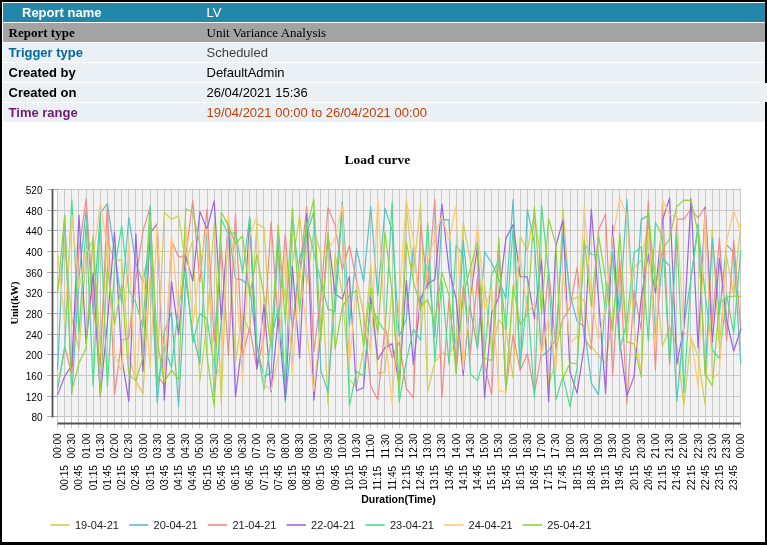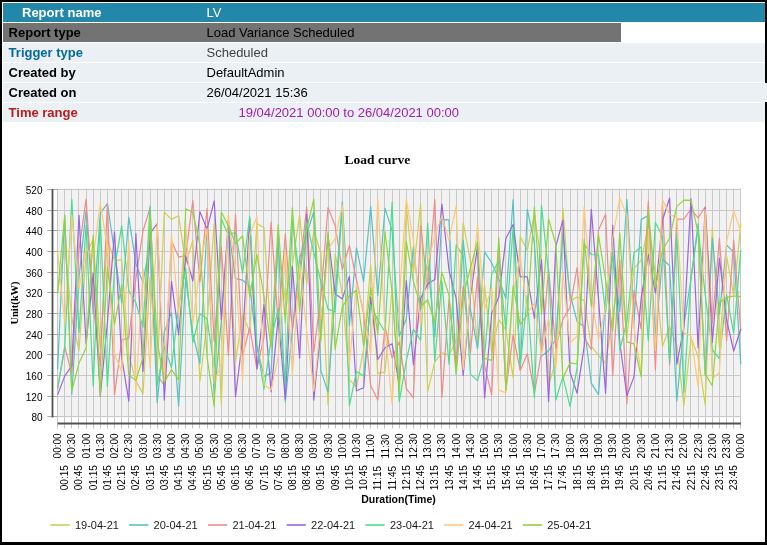--- a/index.html
+++ b/index.html
@@ -4,39 +4,39 @@
 html,body{margin:0;padding:0;}
 body{width:767px;height:545px;position:relative;background:#FFFFFF;font-family:"Liberation Sans", sans-serif;font-size:13px;overflow:hidden;}
 #frame{position:absolute;left:0;top:0;width:763px;height:540px;border:solid #000;border-width:2px 2px 3px 2px;}
 </style></head>
 <body>
 <div id="frame"></div>
 <div style="position:absolute;left:3px;top:3px;width:762px;height:19px;background:#2387A9;">
     <span style="position:absolute;left:19px;top:2px;font-weight:bold;color:#FFFFFF;">Report name</span>
     <span style="position:absolute;left:203.5px;top:2px;color:#FFFFFF;">LV</span>
   </div>
-<div style="position:absolute;left:3px;top:23px;width:618px;height:19px;background:#737373;">
+<div style="position:absolute;left:3px;top:23px;width:762px;height:19px;background:#a3a3a3;font-family:Liberation Serif, serif;">
     <span style="position:absolute;left:5.6px;top:2px;font-weight:bold;color:#000000;">Report type</span>
-    <span style="position:absolute;left:203.5px;top:2px;color:#000000;">Load Variance Scheduled</span>
+    <span style="position:absolute;left:203.5px;top:2px;color:#000000;">Unit Variance Analysis</span>
   </div>
 <div style="position:absolute;left:3px;top:43px;width:762px;height:19px;background:#EBF0F4;">
     <span style="position:absolute;left:5.6px;top:2px;font-weight:bold;color:#0369a1;">Trigger type</span>
     <span style="position:absolute;left:203.5px;top:2px;color:#404040;">Scheduled</span>
   </div>
 <div style="position:absolute;left:3px;top:63px;width:762px;height:19px;background:#EBF0F4;">
     <span style="position:absolute;left:5.6px;top:2px;font-weight:bold;color:#000000;">Created by</span>
     <span style="position:absolute;left:203.5px;top:2px;color:#000000;">DefaultAdmin</span>
   </div>
 <div style="position:absolute;left:3px;top:83px;width:762px;height:19px;background:#EBF0F4;padding-left:30px;">
     <span style="position:absolute;left:5.6px;top:2px;font-weight:bold;color:#000000;">Created on</span>
     <span style="position:absolute;left:203.5px;top:2px;color:#000000;">26/04/2021 15:36</span>
   </div>
 <div style="position:absolute;left:3px;top:103px;width:762px;height:19px;background:#EBF0F4;">
-    <span style="position:absolute;left:5.6px;top:2px;font-weight:bold;color:#b91c1c;">Time range</span>
-    <span style="position:absolute;left:203.5px;top:2px;color:#a21caf;margin-left:32px;">19/04/2021 00:00 to 26/04/2021 00:00</span>
+    <span style="position:absolute;left:5.6px;top:2px;font-weight:bold;color:#701a75;">Time range</span>
+    <span style="position:absolute;left:203.5px;top:2px;color:#c2410c;">19/04/2021 00:00 to 26/04/2021 00:00</span>
   </div>
 <svg width="767" height="545" viewBox="0 0 767 545" font-family="Liberation Sans, sans-serif" style="position:absolute;left:0;top:0">
 <text x="377.4" y="163.8" text-anchor="middle" font-family="Liberation Serif, serif" font-size="13.5" font-weight="bold" fill="#000">Load curve</text>
 <rect x="57.6" y="188.6" width="683.2" height="229.0" fill="#F2F2F2"></rect>
     <path d="M57.50 188.6V417.6 M64.50 188.6V417.6 M71.50 188.6V417.6 M78.50 188.6V417.6 M86.50 188.6V417.6 M93.50 188.6V417.6 M100.50 188.6V417.6 M107.50 188.6V417.6 M114.50 188.6V417.6 M121.50 188.6V417.6 M128.50 188.6V417.6 M135.50 188.6V417.6 M142.50 188.6V417.6 M150.50 188.6V417.6 M157.50 188.6V417.6 M164.50 188.6V417.6 M171.50 188.6V417.6 M178.50 188.6V417.6 M185.50 188.6V417.6 M192.50 188.6V417.6 M199.50 188.6V417.6 M207.50 188.6V417.6 M214.50 188.6V417.6 M221.50 188.6V417.6 M228.50 188.6V417.6 M235.50 188.6V417.6 M242.50 188.6V417.6 M249.50 188.6V417.6 M256.50 188.6V417.6 M263.50 188.6V417.6 M271.50 188.6V417.6 M278.50 188.6V417.6 M285.50 188.6V417.6 M292.50 188.6V417.6 M299.50 188.6V417.6 M306.50 188.6V417.6 M313.50 188.6V417.6 M320.50 188.6V417.6 M328.50 188.6V417.6 M335.50 188.6V417.6 M342.50 188.6V417.6 M349.50 188.6V417.6 M356.50 188.6V417.6 M363.50 188.6V417.6 M370.50 188.6V417.6 M377.50 188.6V417.6 M384.50 188.6V417.6 M392.50 188.6V417.6 M399.50 188.6V417.6 M406.50 188.6V417.6 M413.50 188.6V417.6 M420.50 188.6V417.6 M427.50 188.6V417.6 M434.50 188.6V417.6 M441.50 188.6V417.6 M449.50 188.6V417.6 M456.50 188.6V417.6 M463.50 188.6V417.6 M470.50 188.6V417.6 M477.50 188.6V417.6 M484.50 188.6V417.6 M491.50 188.6V417.6 M498.50 188.6V417.6 M505.50 188.6V417.6 M513.50 188.6V417.6 M520.50 188.6V417.6 M527.50 188.6V417.6 M534.50 188.6V417.6 M541.50 188.6V417.6 M548.50 188.6V417.6 M555.50 188.6V417.6 M562.50 188.6V417.6 M570.50 188.6V417.6 M577.50 188.6V417.6 M584.50 188.6V417.6 M591.50 188.6V417.6 M598.50 188.6V417.6 M605.50 188.6V417.6 M612.50 188.6V417.6 M619.50 188.6V417.6 M626.50 188.6V417.6 M634.50 188.6V417.6 M641.50 188.6V417.6 M648.50 188.6V417.6 M655.50 188.6V417.6 M662.50 188.6V417.6 M669.50 188.6V417.6 M676.50 188.6V417.6 M683.50 188.6V417.6 M690.50 188.6V417.6 M698.50 188.6V417.6 M705.50 188.6V417.6 M712.50 188.6V417.6 M719.50 188.6V417.6 M726.50 188.6V417.6 M733.50 188.6V417.6 M740.50 188.6V417.6" stroke="#C8C8C8" stroke-width="1" fill="none"></path>
     <path d="M57.6 416.50H740.8 M57.6 396.50H740.8 M57.6 375.50H740.8 M57.6 354.50H740.8 M57.6 334.50H740.8 M57.6 313.50H740.8 M57.6 292.50H740.8 M57.6 272.50H740.8 M57.6 251.50H740.8 M57.6 230.50H740.8 M57.6 210.50H740.8 M57.6 189.50H740.8" stroke="#C8C8C8" stroke-width="1" fill="none"></path>
 <polyline points="57.6,291.6 64.7,246.7 71.8,318.2 79.0,350.6 86.1,254.5 93.2,239.4 100.3,348.9 107.4,239.6 114.5,260.9 121.7,259.6 128.8,355.2 135.9,380.9 143.0,393.9 150.1,277.3 157.2,371.9 164.3,212.3 171.5,219.4 178.6,215.7 185.7,263.6 192.8,240.4 199.9,381.3 207.0,323.1 214.2,223.6 221.3,403.8 228.4,215.6 235.5,361.3 242.6,313.9 249.7,332.0 256.9,223.6 264.0,227.8 271.1,340.8 278.2,251.3 285.3,298.6 292.4,264.7 299.6,215.2 306.7,284.1 313.8,230.8 320.9,253.2 328.0,404.8 335.1,253.8 342.3,294.6 349.4,379.6 356.5,387.1 363.6,349.2 370.7,265.1 377.8,373.3 385.0,372.1 392.1,288.2 399.2,397.3 406.3,205.7 413.4,273.2 420.6,203.9 427.7,391.3 434.8,361.9 441.9,352.8 449.0,355.0 456.1,340.5 463.2,222.6 470.4,261.3 477.5,349.2 484.6,285.9 491.7,352.0 498.8,319.6 505.9,330.0 513.1,377.6 520.2,236.6 527.3,250.3 534.4,213.7 541.5,263.5 548.6,384.5 555.8,362.0 562.9,208.1 570.0,300.9 577.1,297.1 584.2,300.6 591.3,346.2 598.5,355.4 605.6,363.4 612.7,317.7 619.8,263.1 626.9,337.7 634.0,268.1 641.2,260.2 648.3,226.2 655.4,273.9 662.5,346.4 669.6,326.8 676.8,344.7 683.9,405.8 691.0,337.7 698.1,356.4 705.2,404.8 712.3,227.9 719.4,348.0 726.6,256.5 733.7,295.5 740.8,223.8" fill="none" stroke="#CFCF53" stroke-width="1.2" stroke-linejoin="round"></polyline>
     <polyline points="57.6,369.4 64.7,215.1 71.8,394.2 79.0,277.7 86.1,210.3 93.2,313.5 100.3,213.2 107.4,203.6 114.5,252.0 121.7,302.7 128.8,217.3 135.9,263.8 143.0,282.9 150.1,241.5 157.2,402.6 164.3,331.9 171.5,312.4 178.6,406.5 185.7,277.8 192.8,333.7 199.9,363.5 207.0,226.1 214.2,396.1 221.3,321.4 228.4,228.3 235.5,278.7 242.6,280.1 249.7,286.3 256.9,347.1 264.0,376.4 271.1,372.7 278.2,237.2 285.3,401.9 292.4,329.9 299.6,259.0 306.7,234.0 313.8,211.8 320.9,370.6 328.0,392.1 335.1,296.4 342.3,201.5 349.4,325.7 356.5,247.8 363.6,281.7 370.7,206.6 377.8,295.7 385.0,208.4 392.1,230.4 399.2,336.2 406.3,319.0 413.4,247.1 420.6,310.2 427.7,261.2 434.8,337.0 441.9,219.6 449.0,219.9 456.1,372.6 463.2,240.1 470.4,309.2 477.5,348.4 484.6,251.9 491.7,263.0 498.8,278.9 505.9,298.6 513.1,199.6 520.2,370.2 527.3,209.3 534.4,243.3 541.5,356.1 548.6,350.7 555.8,339.5 562.9,233.7 570.0,293.6 577.1,321.7 584.2,326.2 591.3,383.1 598.5,394.6 605.6,298.7 612.7,256.0 619.8,311.4 626.9,199.3 634.0,321.6 641.2,219.4 648.3,215.6 655.4,337.2 662.5,259.0 669.6,265.6 676.8,401.1 683.9,325.7 691.0,278.7 698.1,223.9 705.2,375.2 712.3,238.3 719.4,313.8 726.6,244.8 733.7,252.2 740.8,364.2" fill="none" stroke="#55C2C4" stroke-width="1.2" stroke-linejoin="round"></polyline>
     <polyline points="57.6,389.0 64.7,346.5 71.8,374.2 79.0,250.2 86.1,199.1 93.2,305.2 100.3,365.6 107.4,203.4 114.5,394.9 121.7,340.1 128.8,338.0 135.9,278.4 143.0,231.0 150.1,207.6 157.2,375.6 164.3,385.0 171.5,240.8 178.6,257.1 185.7,255.3 192.8,200.5 199.9,281.8 207.0,208.8 214.2,341.5 221.3,246.7 228.4,355.4 235.5,214.3 242.6,355.6 249.7,327.5 256.9,368.8 264.0,336.9 271.1,222.0 278.2,324.4 285.3,234.0 292.4,330.2 299.6,271.6 306.7,207.1 313.8,352.0 320.9,296.3 328.0,207.5 335.1,225.5 342.3,269.6 349.4,245.5 356.5,280.2 363.6,313.4 370.7,385.8 377.8,400.0 385.0,326.7 392.1,357.9 399.2,341.9 406.3,388.6 413.4,397.9 420.6,225.4 427.7,288.9 434.8,199.3 441.9,397.2 449.0,299.2 456.1,364.4 463.2,286.0 470.4,353.1 477.5,276.9 484.6,365.6 491.7,394.8 498.8,243.6 505.9,390.0 513.1,334.9 520.2,370.4 527.3,353.7 534.4,392.9 541.5,352.5 548.6,269.2 555.8,348.1 562.9,319.2 570.0,307.5 577.1,267.6 584.2,337.9 591.3,349.4 598.5,229.9 605.6,214.3 612.7,375.7 619.8,259.9 626.9,403.7 634.0,290.7 641.2,329.1 648.3,201.0 655.4,370.2 662.5,203.2 669.6,364.9 676.8,219.1 683.9,219.1 691.0,209.0 698.1,218.0 705.2,206.8 712.3,323.0 719.4,238.1 726.6,340.7 733.7,240.2 740.8,330.8" fill="none" stroke="#F18A8A" stroke-width="1.2" stroke-linejoin="round"></polyline>
     <polyline points="57.6,394.9 64.7,376.1 71.8,365.8 79.0,215.3 86.1,343.5 93.2,273.1 100.3,396.3 107.4,322.9 114.5,231.8 121.7,357.4 128.8,401.1 135.9,233.7 143.0,371.4 150.1,233.3 157.2,223.7 164.3,400.1 171.5,281.3 178.6,334.7 185.7,255.9 192.8,281.0 199.9,211.6 207.0,229.4 214.2,200.8 221.3,319.8 228.4,221.2 235.5,396.7 242.6,339.0 249.7,218.5 256.9,369.0 264.0,304.5 271.1,391.6 278.2,317.4 285.3,399.1 292.4,266.3 299.6,358.1 306.7,214.0 313.8,400.1 320.9,328.2 328.0,235.0 335.1,293.8 342.3,299.1 349.4,276.5 356.5,390.8 363.6,387.8 370.7,297.4 377.8,359.5 385.0,347.7 392.1,343.7 399.2,384.5 406.3,280.5 413.4,364.6 420.6,298.4 427.7,284.0 434.8,279.6 441.9,204.1 449.0,270.1 456.1,298.4 463.2,375.5 470.4,296.1 477.5,246.7 484.6,398.0 491.7,313.3 498.8,297.3 505.9,238.6 513.1,224.5 520.2,276.7 527.3,276.9 534.4,318.5 541.5,259.7 548.6,401.6 555.8,246.3 562.9,220.1 570.0,372.1 577.1,393.2 584.2,346.1 591.3,209.3 598.5,298.9 605.6,393.1 612.7,225.2 619.8,342.5 626.9,395.9 634.0,376.6 641.2,298.1 648.3,254.7 655.4,293.0 662.5,220.3 669.6,198.0 676.8,364.2 683.9,327.4 691.0,198.8 698.1,347.8 705.2,207.9 712.3,342.5 719.4,258.3 726.6,320.0 733.7,351.0 740.8,329.2" fill="none" stroke="#9B64E0" stroke-width="1.2" stroke-linejoin="round"></polyline>

